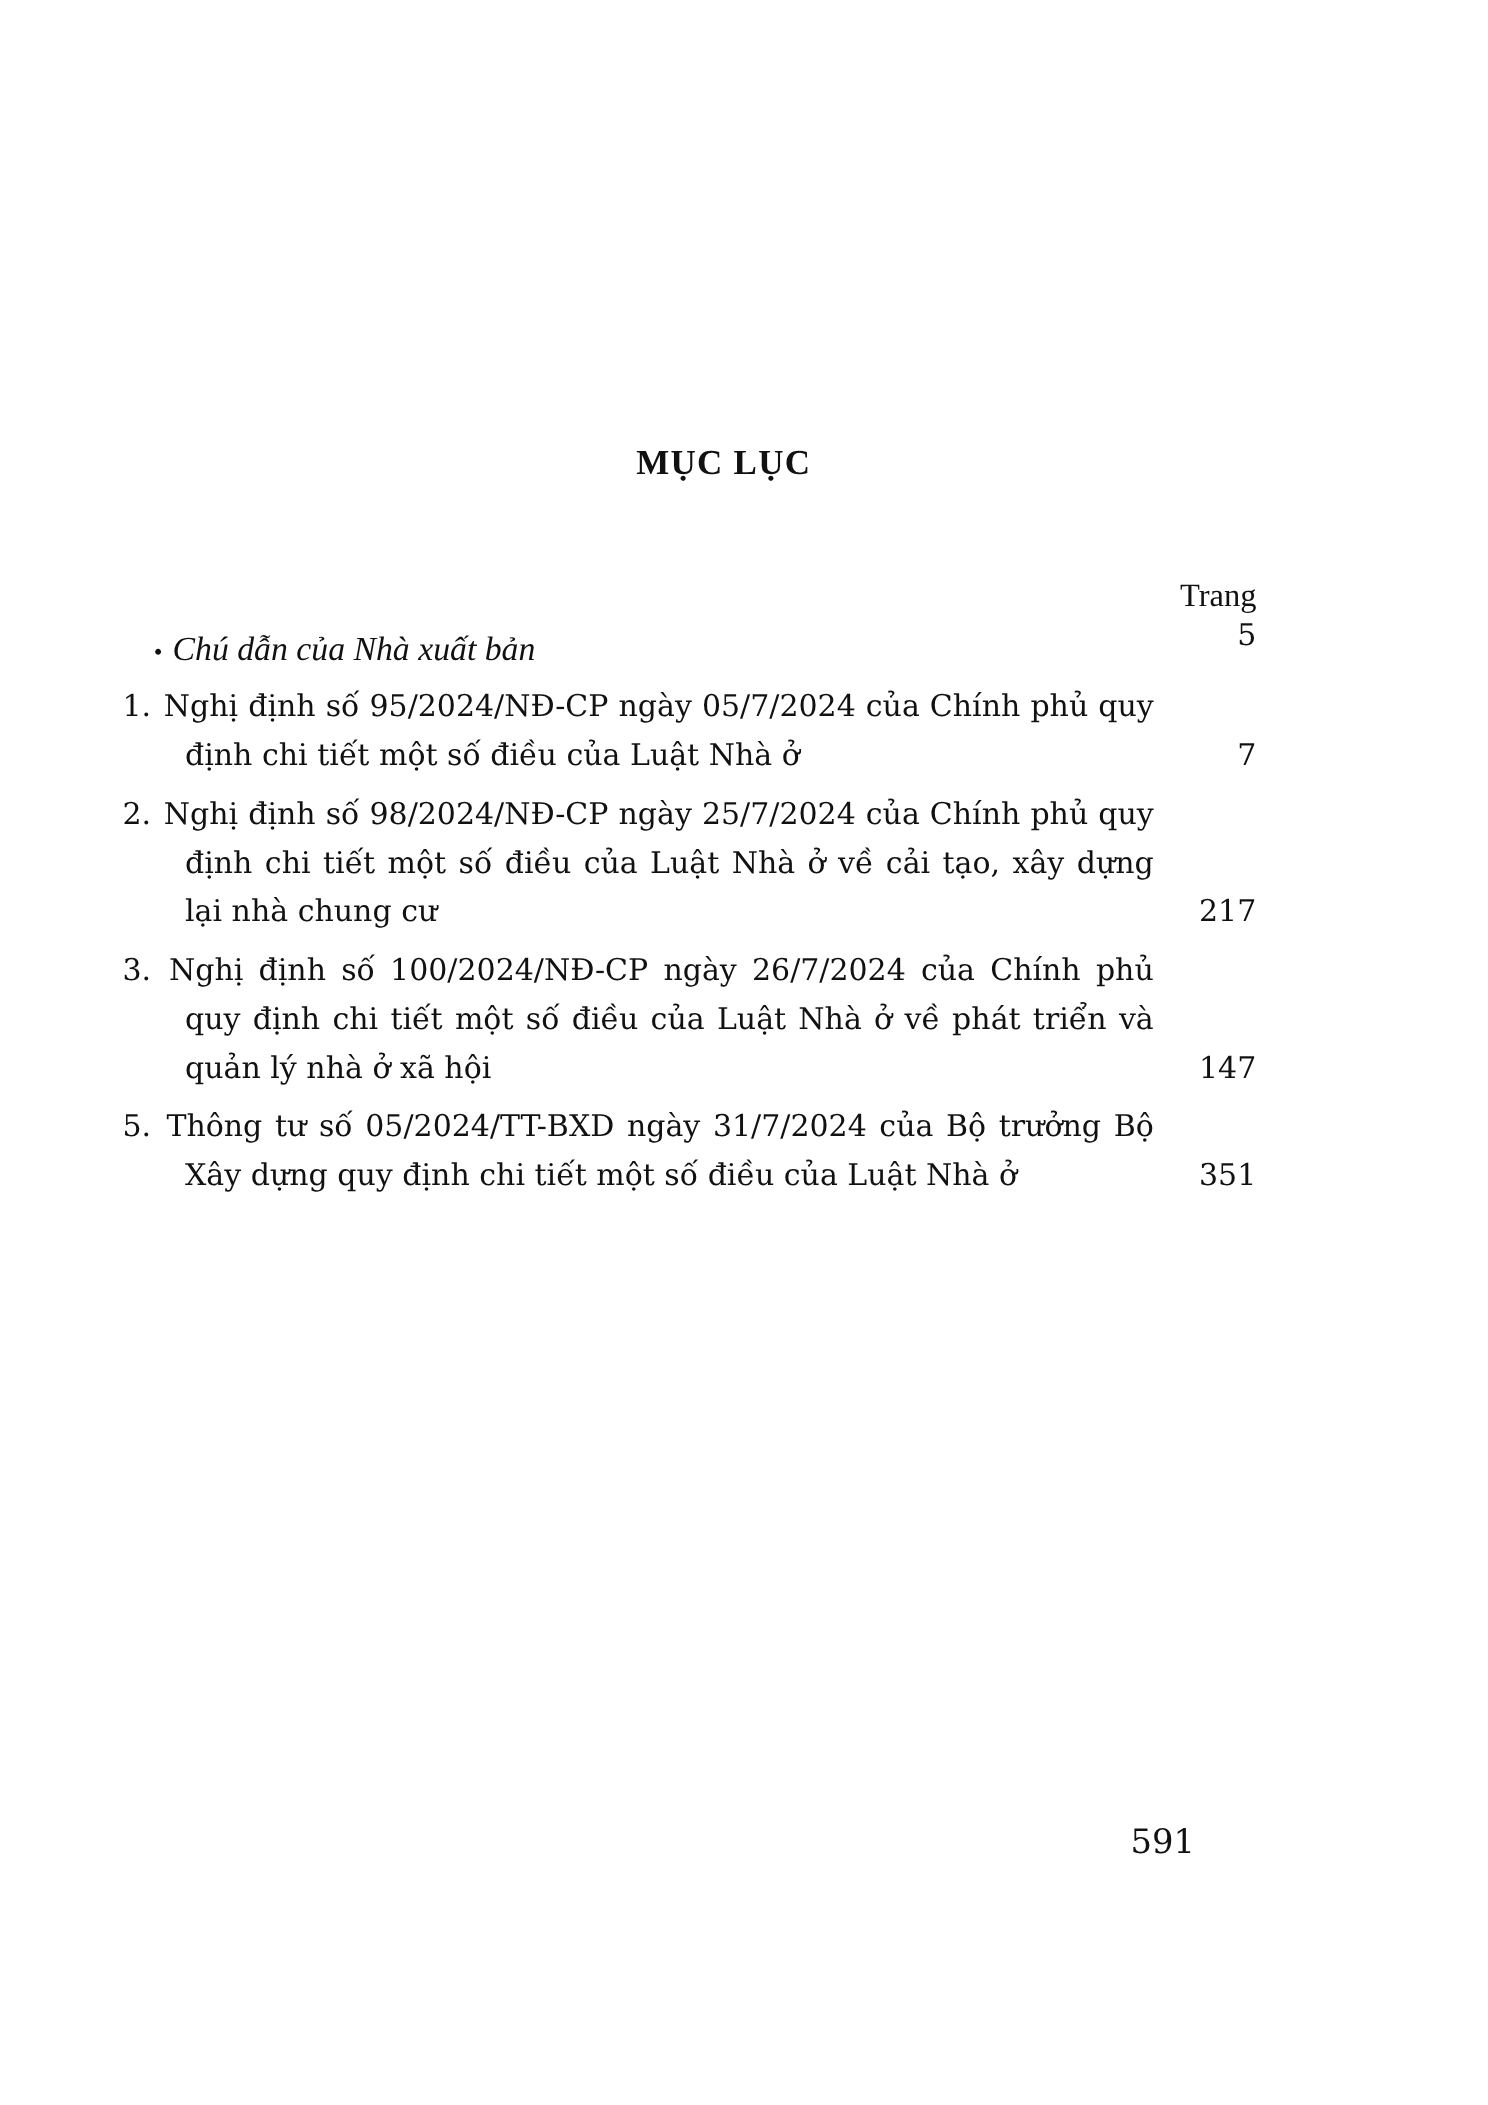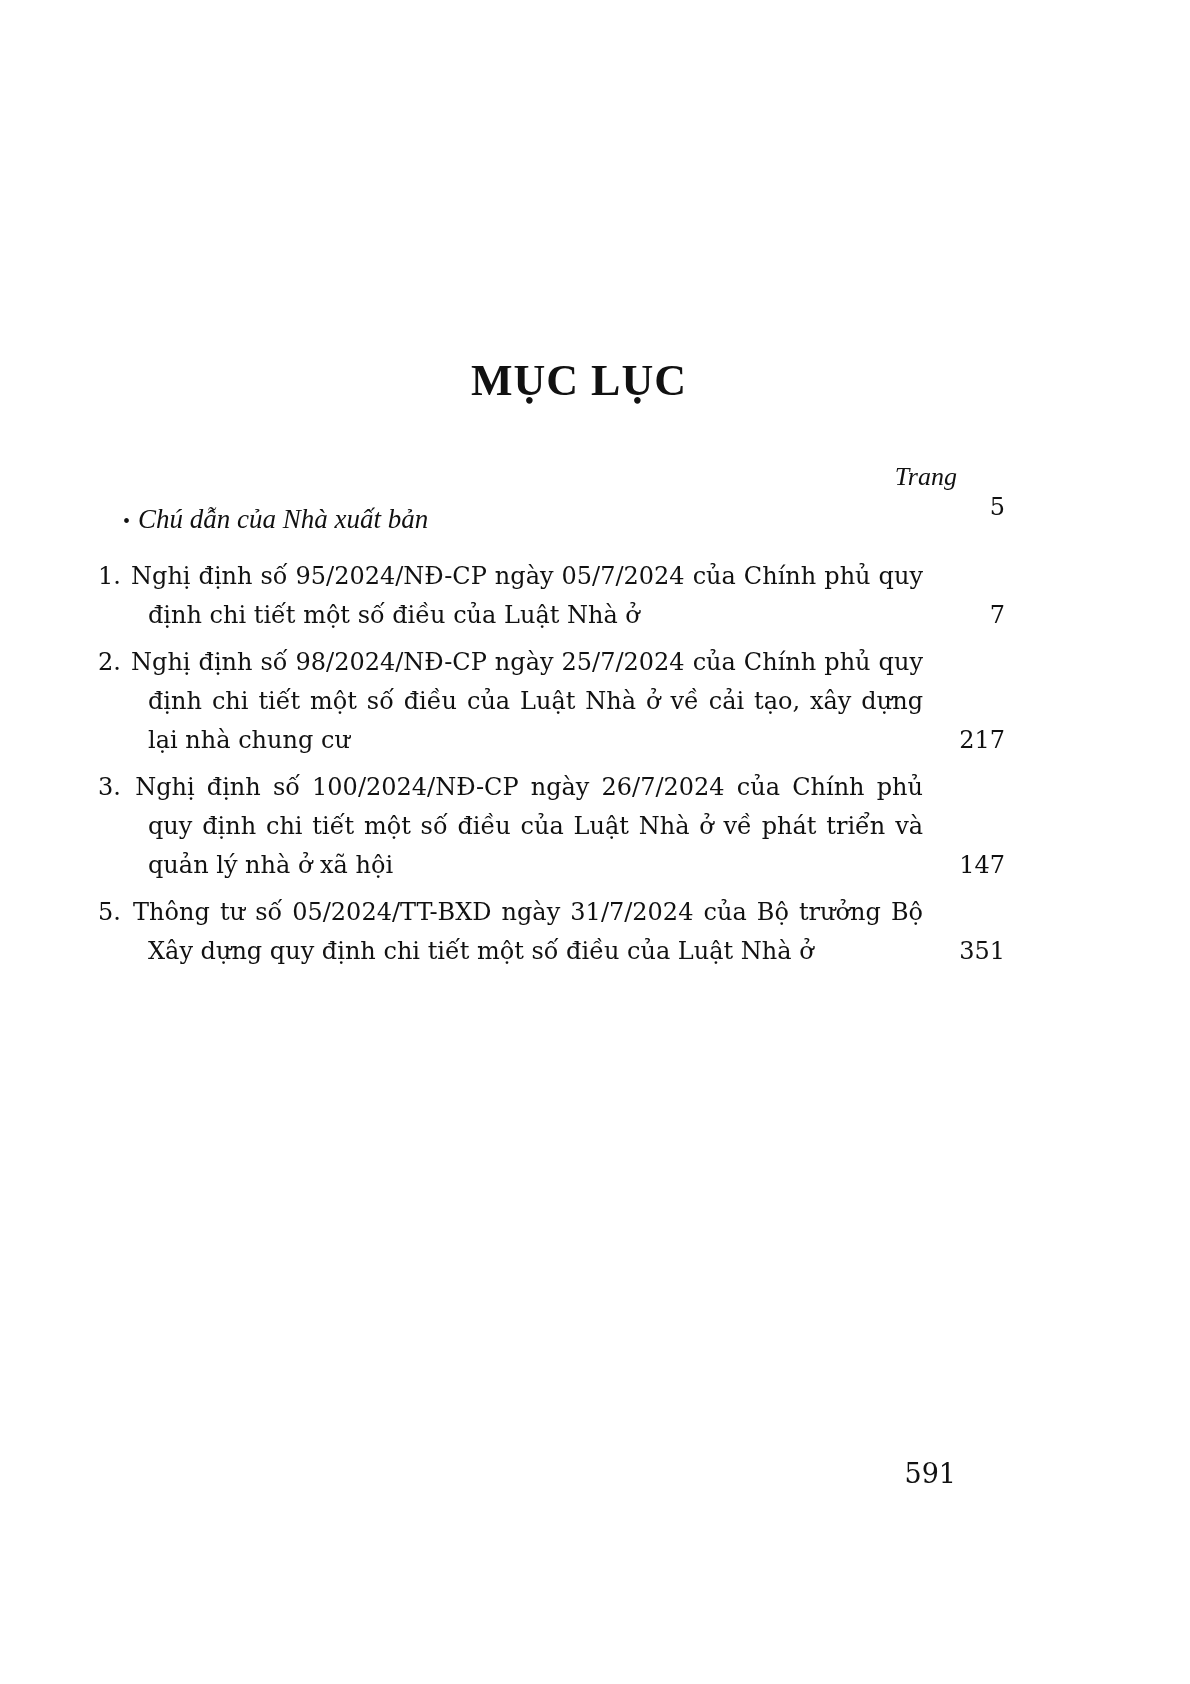--- a/index.html
+++ b/index.html
@@ -8,27 +8,26 @@
     background: #ffffff;
     position: relative;
     overflow: hidden;
     font-family: "DejaVu Serif", "Liberation Serif", serif;
     color: #111111;
   }
   .page-title {
     position: absolute; top: 355px; left: 0; width: 1158px;
     text-align: center;
     font-family: "Liberation Serif", "DejaVu Serif", serif;
-    font-weight: bold; font-size: 44px; letter-spacing: 1px;
+    font-weight: bold; font-size: 28px; letter-spacing: 1px;
   }
   .col-header {
-    position: absolute; top: 462px; left: 872px; width: 85px;
-    text-align: right;
+    position: absolute; top: 462px; left: 944px; width: 85px;
     font-family: "Liberation Serif", "DejaVu Serif", serif;
-    font-style: italic; font-size: 26px;
+    font-size: 26px;
   }
   .toc { position: absolute; left: 123px; top: 500px; width: 882px; }
   .entry { position: relative; font-size: 24px; line-height: 39px; margin-bottom: 8px; }
   .entry .text { width: 775px; text-align: justify; text-align-last: left; }
   .entry .text .num { display: inline-block; }
   .entry .hang { padding-left: 25px; text-indent: -25px; }
   .entry .page {
     position: absolute; right: 0; bottom: 0; font-size: 24px; line-height: 39px;
   }
   .note { font-family: "Liberation Serif", "DejaVu Serif", serif; font-style: italic; font-size: 27px; }
@@ -39,21 +38,21 @@
   }
 </style>
 </head>
 <body>
 
 <div class="page-title">MỤC LỤC</div>
 <div class="col-header">Trang</div>
 
 <div class="toc">
 
-  <div class="entry" style="margin-bottom:16px;">
+  <div class="entry" style="margin-bottom:4px;">
     <div class="text note">
       <span class="bullet">•</span><span>Chú dẫn của Nhà xuất bản</span>
     </div>
     <span class="page" style="bottom:14px;">5</span>
   </div>
 
   <div class="entry">
     <div class="text hang">
       <span class="num">1.</span>
       <span>Nghị định số 95/2024/NĐ-CP ngày 05/7/2024 của Chính phủ quy định chi tiết một số điều của Luật Nhà ở</span>

